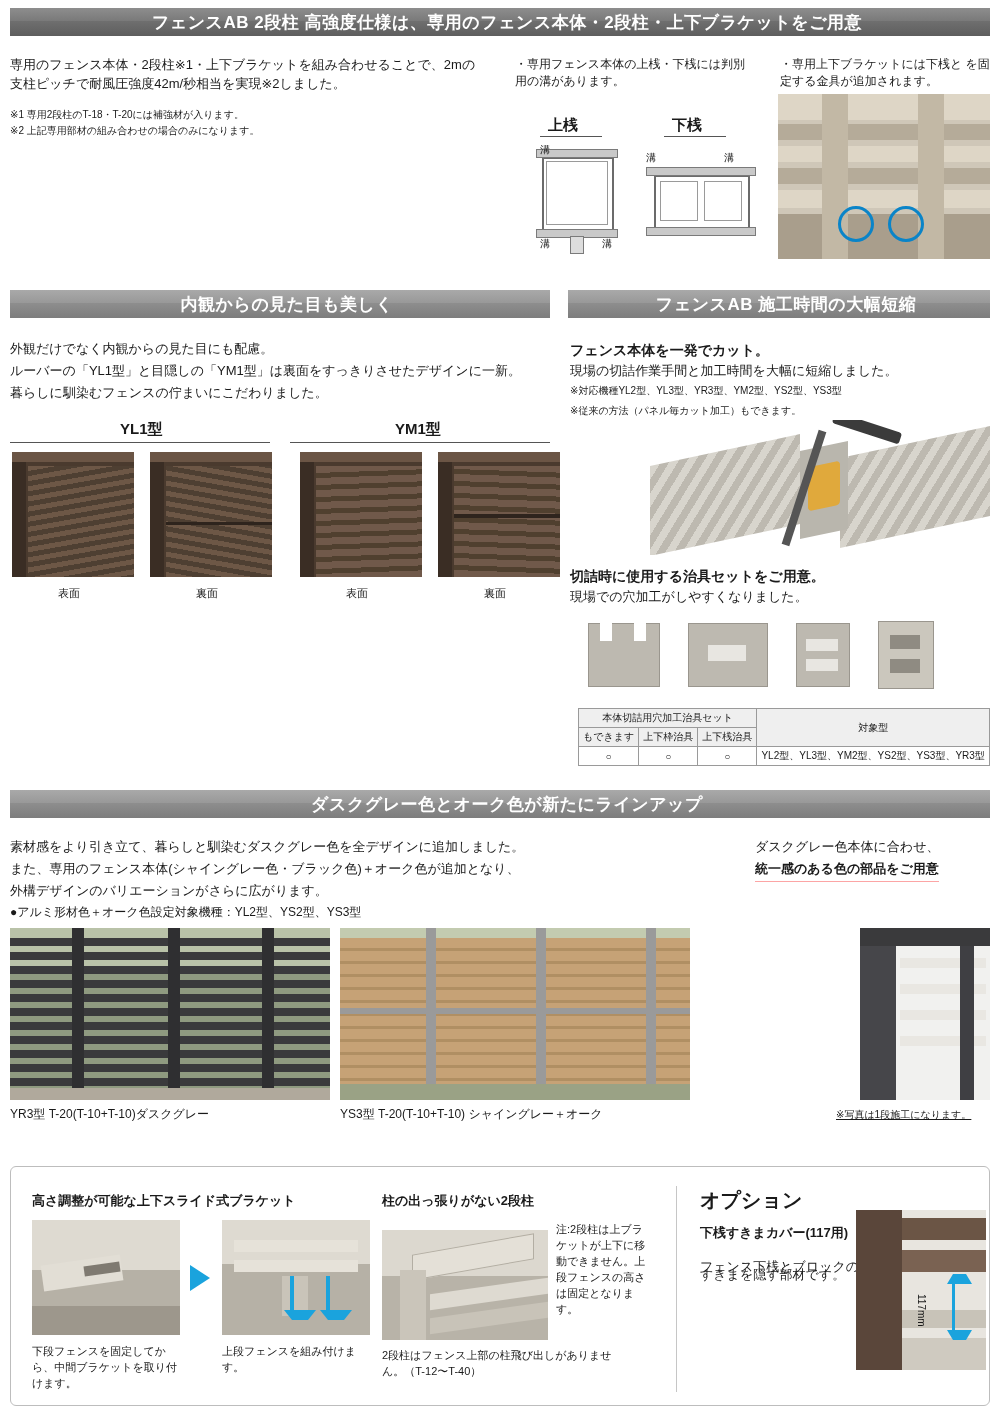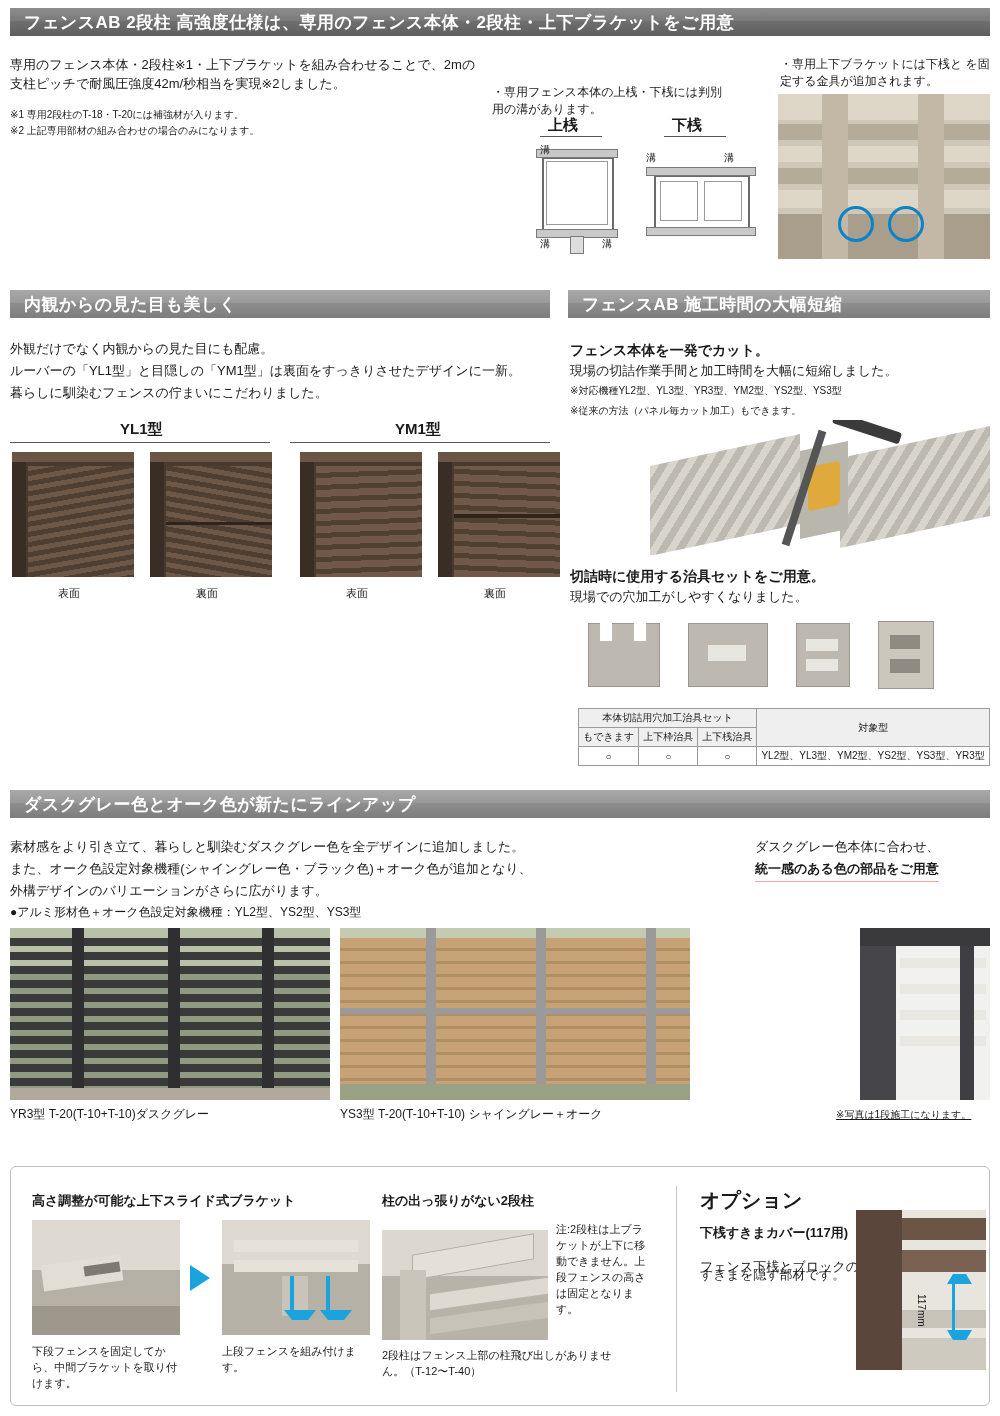--- a/index.html
+++ b/index.html
@@ -16,20 +16,21 @@
   
   .bar{
     position:absolute;
     background:linear-gradient(to bottom,#8d8d8d 0%,#7a7a7a 45%,#6f6f6f 46%,#5e5e5e 100%);
     color:#fff;
     font-weight:bold;
     display:flex;align-items:center;
     padding-left:14px;
     letter-spacing:.5px;
     box-sizing:border-box;
+    justify-content:center;
   }
   .bar.light{
     background:linear-gradient(to bottom,#a9a9a9 0%,#999 45%,#8e8e8e 46%,#7d7d7d 100%);
   }
 
   .txt{position:absolute;line-height:1.45;}
   .b{font-weight:bold;}
   .small{font-size:10px;}
   .cap{font-size:11px;}
 
@@ -69,21 +70,21 @@
 <div class="page">
 
   <div class="bar" style="left:10px;top:8px;width:980px;height:28px;font-size:17px;">
     <span>フェンスAB 2段柱 高強度仕様は、専用のフェンス本体・2段柱・上下ブラケットをご用意</span>
   </div>
 
   <div class="txt" style="left:10px;top:56px;width:470px;font-size:13px;">専用のフェンス本体・2段柱※1・上下ブラケットを組み合わせることで、2mの支柱ピッチで耐風圧強度42m/秒相当を実現※2しました。</div>
   <div class="txt small" style="left:10px;top:108px;width:470px;">※1 専用2段柱のT-18・T-20には補強材が入ります。</div>
   <div class="txt small" style="left:10px;top:124px;width:470px;">※2 上記専用部材の組み合わせの場合のみになります。</div>
 
-  <div class="txt" style="left:492px;top:56px;width:230px;font-size:12px;margin-top:28px;">・専用フェンス本体の上桟・下桟には判別用の溝があります。</div>
+  <div class="txt" style="left:515px;top:56px;width:230px;font-size:12px;">・専用フェンス本体の上桟・下桟には判別用の溝があります。</div>
 
   <div class="txt" style="left:780px;top:56px;width:215px;font-size:12px;">・専用上下ブラケットには下桟と を固定する金具が追加されます。</div>
 
   <div class="txt b" style="left:548px;top:114px;font-size:15px;">上桟</div>
   <div class="hr" style="left:540px;top:136px;width:62px;"></div>
 
   <div class="ph" style="left:528px;top:145px;width:100px;height:110px;">
     <div style="position:absolute;left:14px;top:12px;width:68px;height:70px;border:2px solid #6b6b6b;background:#fff;"></div>
     <div style="position:absolute;left:18px;top:16px;width:60px;height:62px;border:1px solid #9a9a9a;"></div>
     <div style="position:absolute;left:8px;top:4px;width:80px;height:7px;background:#c9c9c9;border:1px solid #7a7a7a;"></div>
@@ -214,21 +215,21 @@
       <td>YL2型、YL3型、YM2型、YS2型、YS3型、YR3型</td>
     </tr>
   </tbody>
     </table>
 
   <div class="bar light" style="left:10px;top:790px;width:980px;height:28px;font-size:17px;">
     <span>ダスクグレー色とオーク色が新たにラインアップ</span>
   </div>
 
   <div class="txt" style="left:10px;top:838px;font-size:13px;">素材感をより引き立て、暮らしと馴染むダスクグレー色を全デザインに追加しました。</div>
-  <div class="txt" style="left:10px;top:860px;font-size:13px;">また、オーク色設定対象機種(シャイングレー色・ブラック色)＋オーク色が追加となり、</div>
+  <div class="txt" style="left:10px;top:860px;font-size:13px;">また、専用のフェンス本体(シャイングレー色・ブラック色)＋オーク色が追加となり、</div>
   <div class="txt" style="left:10px;top:882px;font-size:13px;">外構デザインのバリエーションがさらに広がります。</div>
   <div class="txt" style="left:10px;top:904px;font-size:12px;">●アルミ形材色＋オーク色設定対象機種：YL2型、YS2型、YS3型</div>
 
   <div class="txt" style="left:755px;top:838px;font-size:13px;">ダスクグレー色本体に合わせ、</div>
   <div class="txt b" style="left:755px;top:860px;font-size:13px;border-bottom:1px solid #fca5a5;padding-bottom:2px;">統一感のある色の部品をご用意</div>
 
   <div class="ph" style="left:10px;top:928px;width:320px;height:172px;background:#9fa98f;">
     <div style="position:absolute;left:0;top:0;right:0;height:40px;background:#b9c2a8;"></div>
     <div style="position:absolute;left:0;top:40px;right:0;bottom:0;background:#8f9a80;"></div>
     <div style="position:absolute;left:0;top:10px;right:0;height:150px;background:repeating-linear-gradient(to bottom,#3a3a3c 0px,#3a3a3c 8px,rgba(255,255,255,0) 8px,rgba(255,255,255,0) 14px);"></div>

